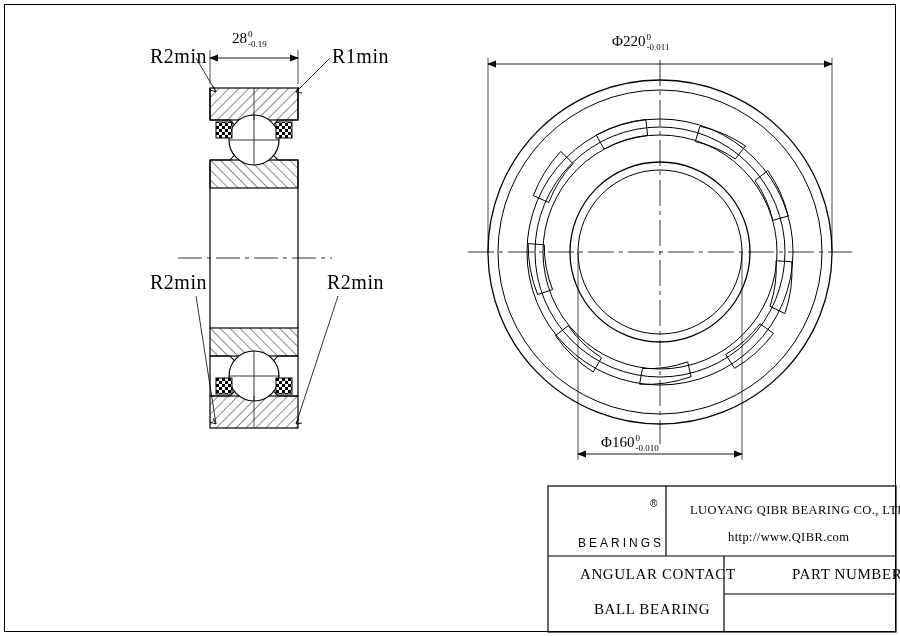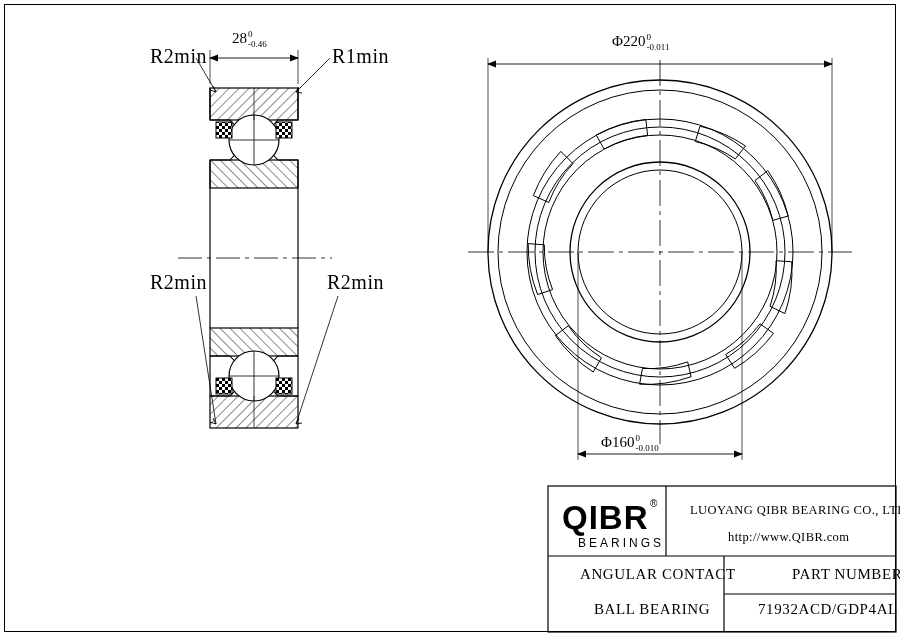--- a/index.html
+++ b/index.html
@@ -254,37 +254,35 @@
       <line x1="724" y1="594" x2="896" y2="594"></line>
     </g>
   </svg>
 
   <div class="lbl" style="left:150px; top:45px;">R2min</div>
   <div class="lbl" style="left:332px; top:45px;">R1min</div>
   <div class="lbl" style="left:150px; top:271px;">R2min</div>
   <div class="lbl" style="left:327px; top:271px;">R2min</div>
 
   <div class="dim" style="left:232px; top:30px;">
-    <span>28</span><span class="tol"><span>0</span><span>-0.46</span></span>
+    <span>28</span><span class="tol"><span>0</span><span>-0.19</span></span>
   </div>
 
   <div class="dim" style="left:612px; top:33px;">
     <span>Φ220</span><span class="tol"><span>0</span><span>-0.011</span></span>
   </div>
 
   <div class="dim" style="left:590px; top:434px;margin-left:11px;">
     <span>Φ160</span><span class="tol"><span>0</span><span>-0.010</span></span>
   </div>
 
-  <div class="tb-logo" style="left:562px; top:499px;">QIBR</div>
   <div class="tb-reg" style="left:650px; top:498px;">®</div>
   <div class="tb-sub" style="left:578px; top:536px;">BEARINGS</div>
 
   <div class="tb-txt" style="left:690px; top:503px;">LUOYANG QIBR BEARING CO., LTD</div>
   <div class="tb-txt" style="left:728px; top:530px;">http://www.QIBR.com</div>
 
   <div class="tb-big" style="left:580px; top:566px;">ANGULAR CONTACT</div>
   <div class="tb-big" style="left:594px; top:601px;">BALL BEARING</div>
 
   <div class="tb-big" style="left:760px; top:566px;margin-left:32px;">PART  NUMBER</div>
-  <div class="tb-big" style="left:758px; top:601px;">71932ACD/GDP4AL</div>
 
 </div>
 
 </body></html>

